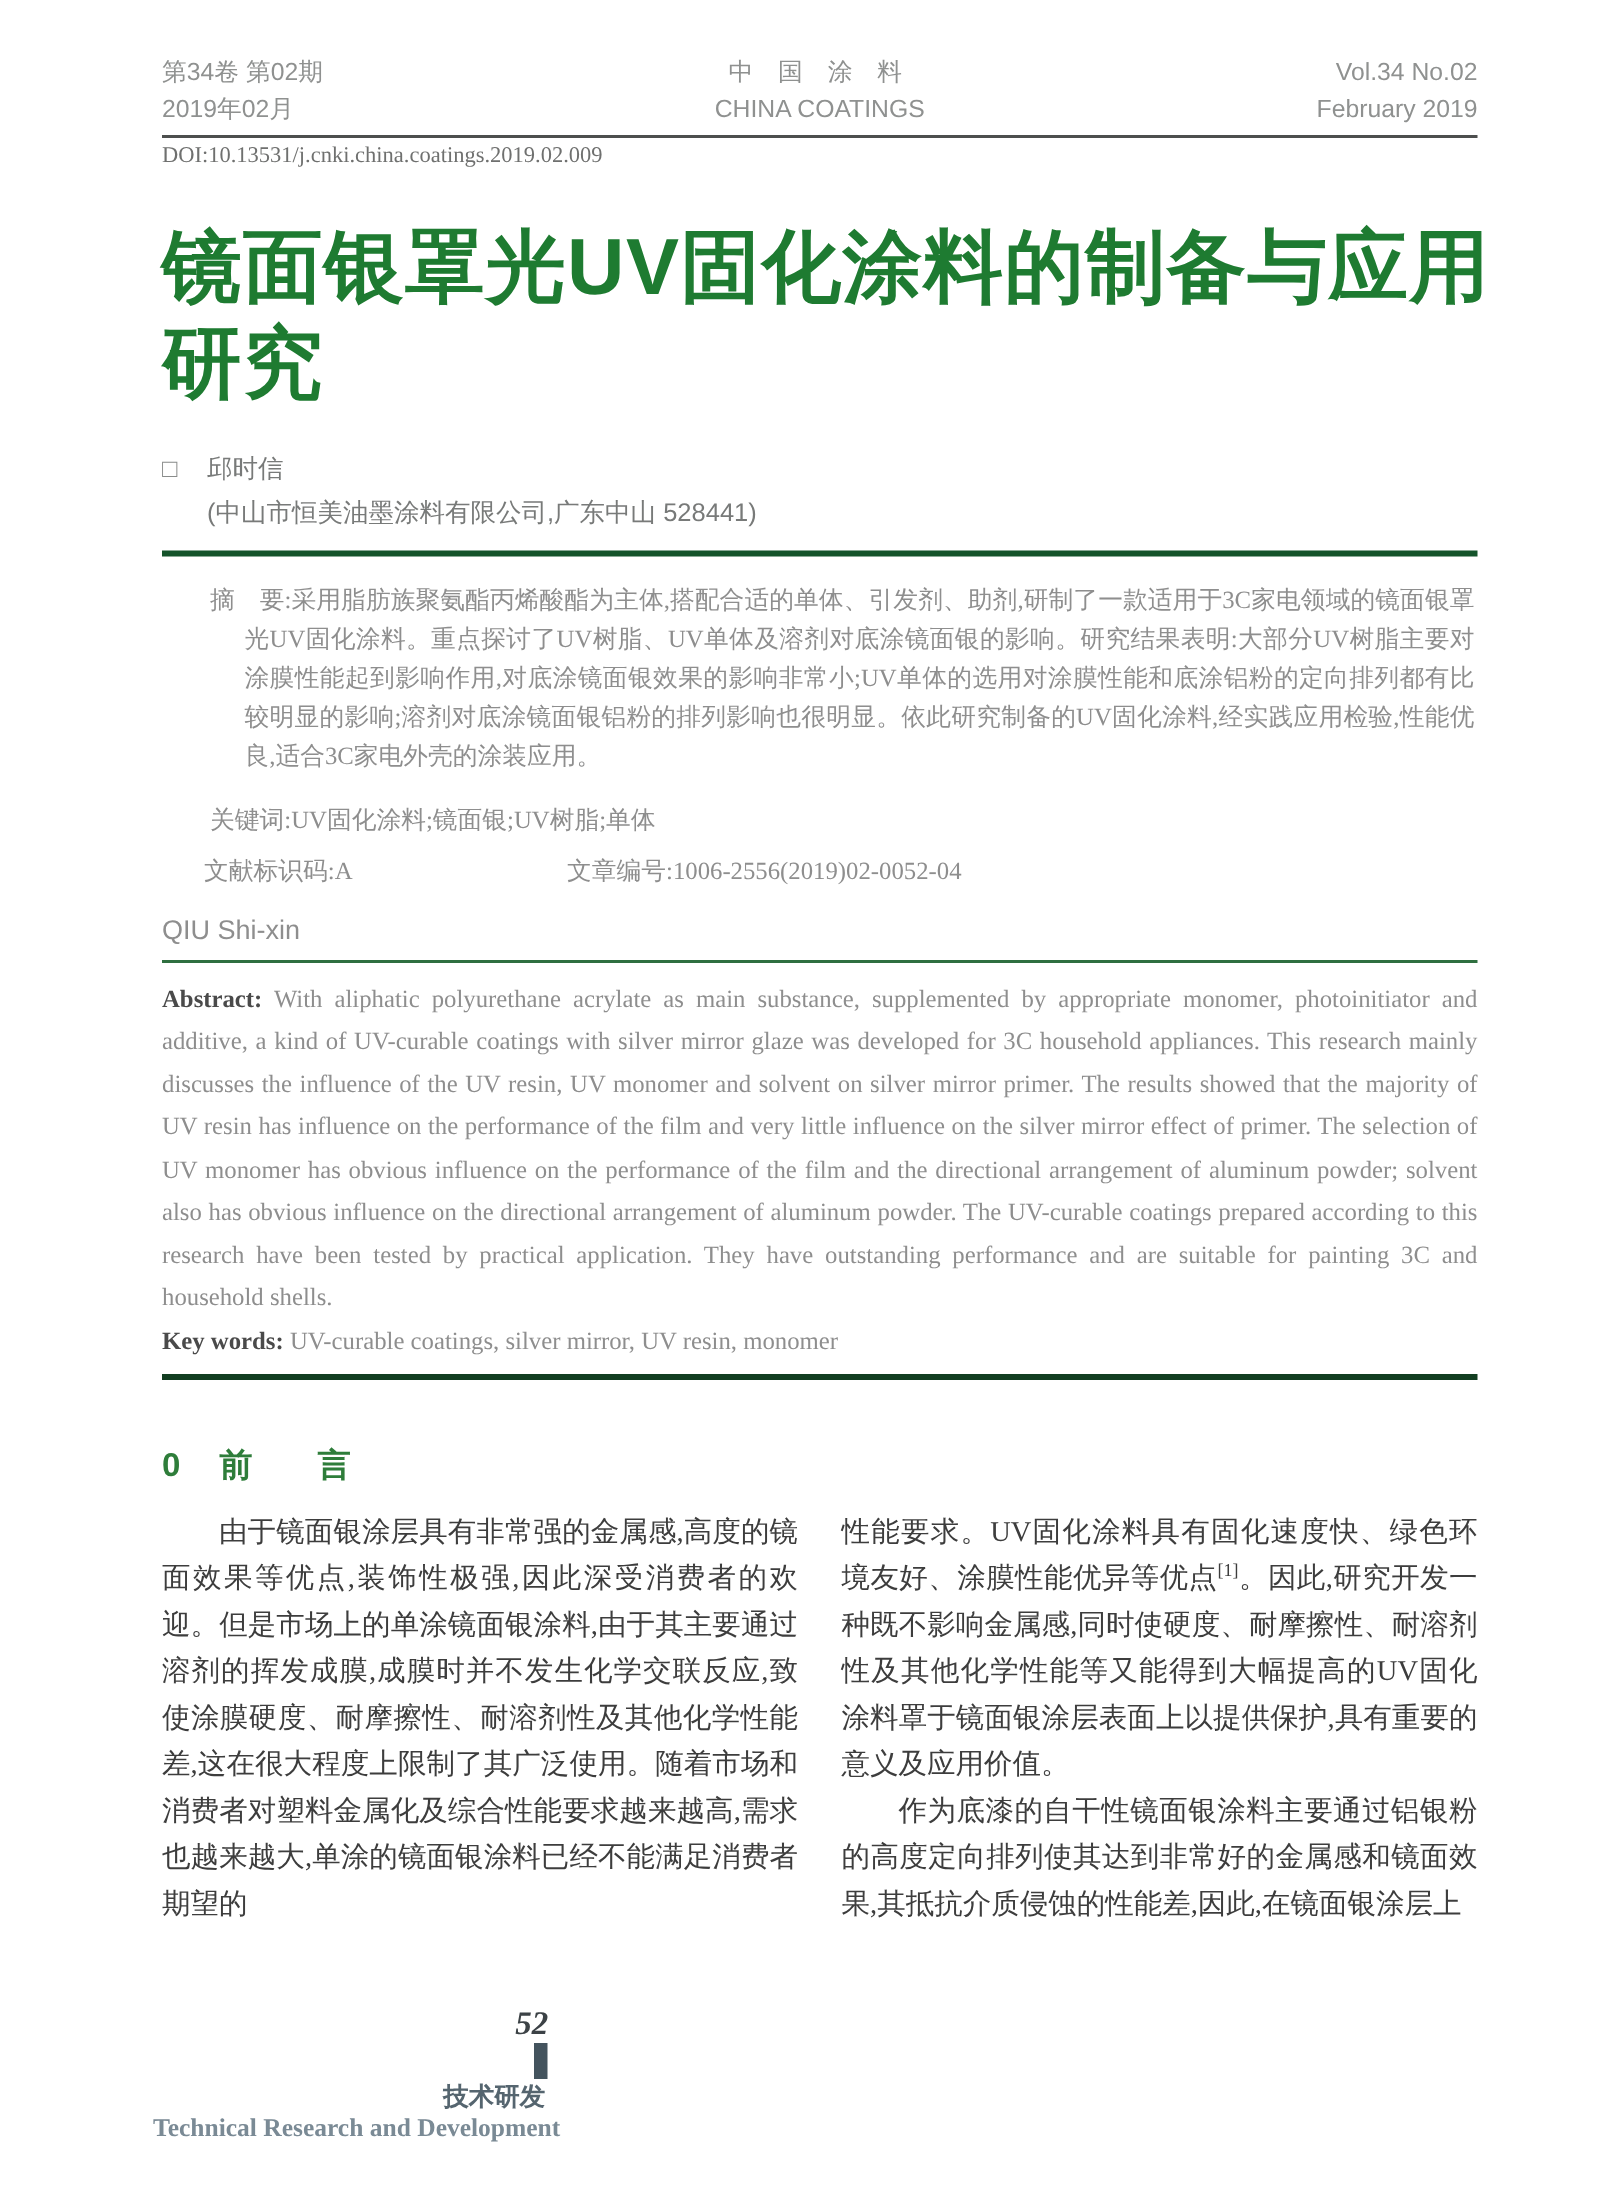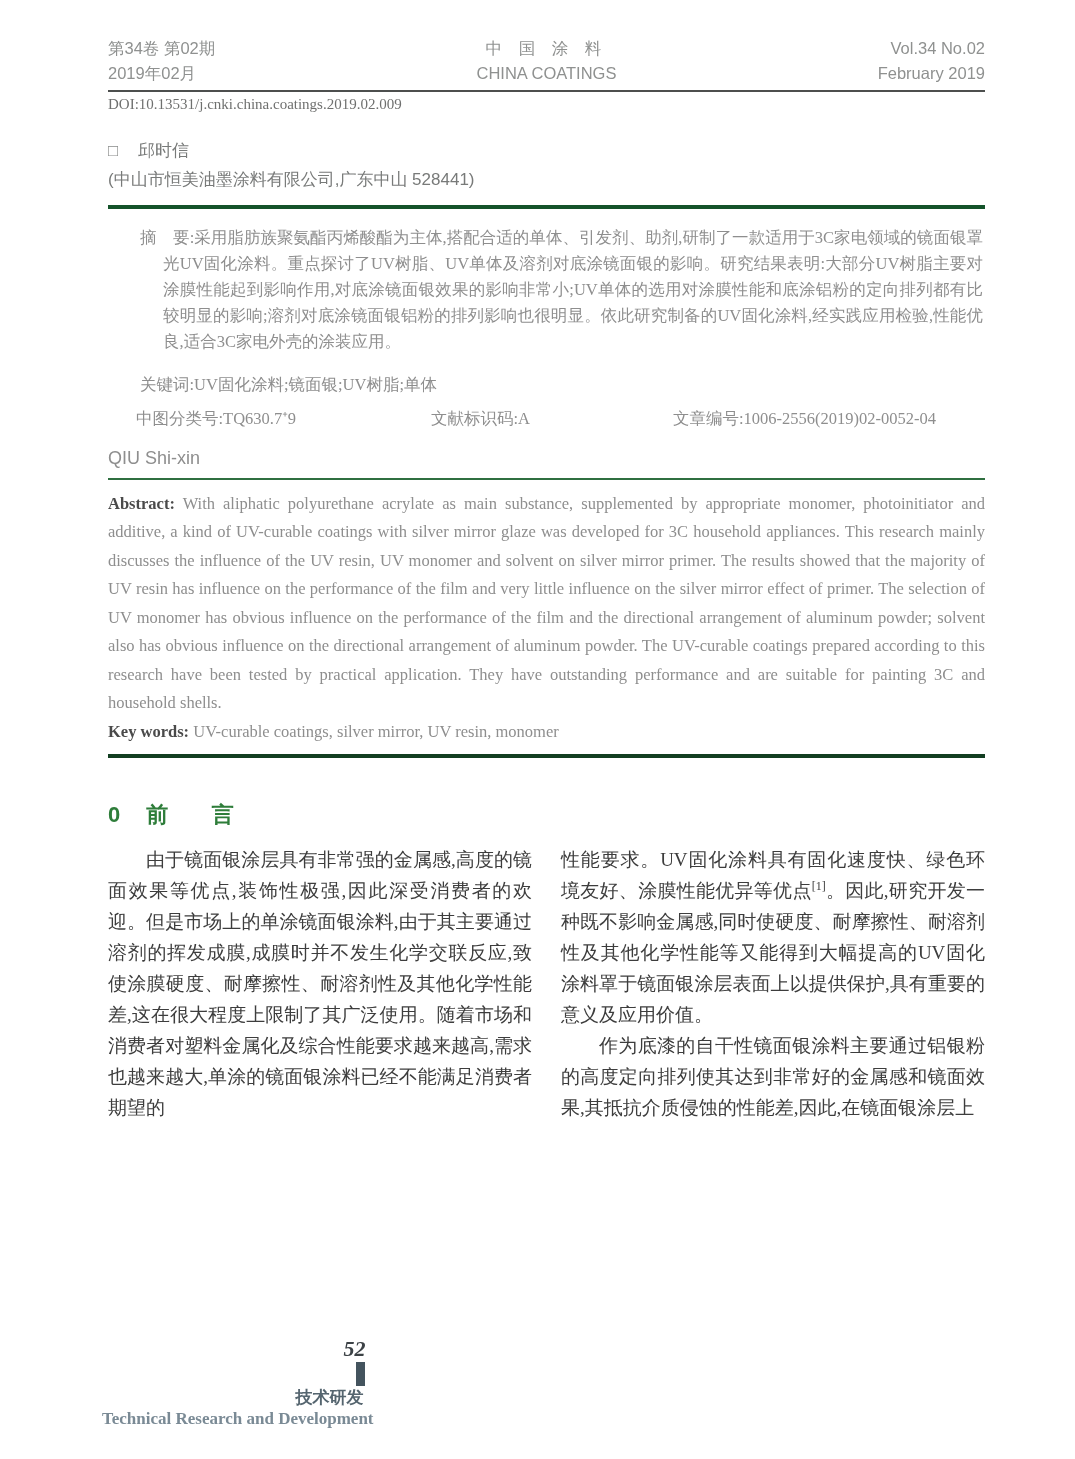--- a/index.html
+++ b/index.html
@@ -23,21 +23,21 @@
   
   .title-cn{
     margin-top:34px;color:#1e7b31;font-family:"Liberation Sans",sans-serif;
     font-weight:900;font-size:53px;line-height:64px;letter-spacing:1px;
     white-space:pre-line;width:890px;
   }
   
   .author-cn{margin-top:24px;color:#787a79;font-size:17px;line-height:27px;
     font-family:"Liberation Sans",sans-serif;}
   .author-cn .marker{display:inline-block;width:30px;color:#8a8c8b;}
-  .author-aff{color:#787a79;font-size:17px;line-height:27px;
+  .author-aff{margin-left:30px;color:#787a79;font-size:17px;line-height:27px;
     font-family:"Liberation Sans",sans-serif;margin-top:2px;}
   .rule-green-thick{height:4px;background:#14532a;margin-top:12px;}
 
   
   .abs-cn{margin-top:16px;margin-left:55px;text-indent:-23px;color:#8e8e8e;
     font-size:16.5px;line-height:26px;text-align:justify;width:820px;}
   .kw-cn{margin-top:8px;margin-left:32px;color:#8e8e8e;font-size:16.5px;line-height:26px;}
   .meta-row{margin-top:8px;margin-left:28px;display:flex;color:#8e8e8e;font-size:16.5px;line-height:26px;}
   .meta-row .m1{width:295px;}
   .meta-row .m2{width:242px;}
@@ -91,34 +91,35 @@
       <div class="zhname">中 国 涂 料</div>
       <div>CHINA COATINGS</div>
     </div>
     <div class="col right">
       <div>Vol.34 No.02</div>
       <div>February 2019</div>
     </div>
   </div>
   <div class="doi">DOI:10.13531/j.cnki.china.coatings.2019.02.009</div>
 
+  <h1 class="title-cn" style="margin:34px 0 0 0;">镜面银罩光UV固化涂料的制备与应用
+研究</h1>
 
   <div class="author-cn">
     <span class="marker">□</span><span>邱时信</span>
   </div>
   <div class="author-aff">(中山市恒美油墨涂料有限公司,广东中山  528441)</div>
 
   <div class="rule-green-thick"></div>
 
   <p class="abs-cn"><span>摘　要:</span><span>采用脂肪族聚氨酯丙烯酸酯为主体,搭配合适的单体、引发剂、助剂,研制了一款适用于3C家电领域的镜面银罩光UV固化涂料。重点探讨了UV树脂、UV单体及溶剂对底涂镜面银的影响。研究结果表明:大部分UV树脂主要对涂膜性能起到影响作用,对底涂镜面银效果的影响非常小;UV单体的选用对涂膜性能和底涂铝粉的定向排列都有比较明显的影响;溶剂对底涂镜面银铝粉的排列影响也很明显。依此研究制备的UV固化涂料,经实践应用检验,性能优良,适合3C家电外壳的涂装应用。</span></p>
 
   <p class="kw-cn" style="margin-bottom:0;"><span>关键词:</span><span>UV固化涂料;镜面银;UV树脂;单体</span></p>
 
   <div class="meta-row">
-    <span class="m1">中图分类号:TQ630.7⁺9</span>
     <span class="m2">文献标识码:A</span>
     <span class="m3">文章编号:1006-2556(2019)02-0052-04</span>
   </div>
 
 
   <div class="author-en">QIU Shi-xin</div>
 
   <div class="rule-green-thin"></div>
 
   <p class="abs-en" style="margin-bottom:0;"><span class="lbl">Abstract:</span><span> With aliphatic polyurethane acrylate as main substance, supplemented by appropriate monomer, photoinitiator and additive, a kind of UV-curable coatings with silver mirror glaze was developed for 3C household appliances. This research mainly discusses the influence of the UV resin, UV monomer and solvent on silver mirror primer. The results showed that the majority of UV resin has influence on the performance of the film and very little influence on the silver mirror effect of primer. The selection of UV monomer has obvious influence on the performance of the film and the directional arrangement of aluminum powder; solvent also has obvious influence on the directional arrangement of aluminum powder. The UV-curable coatings prepared according to this research have been tested by practical application. They have outstanding performance and are suitable for painting 3C and household shells.</span></p>

